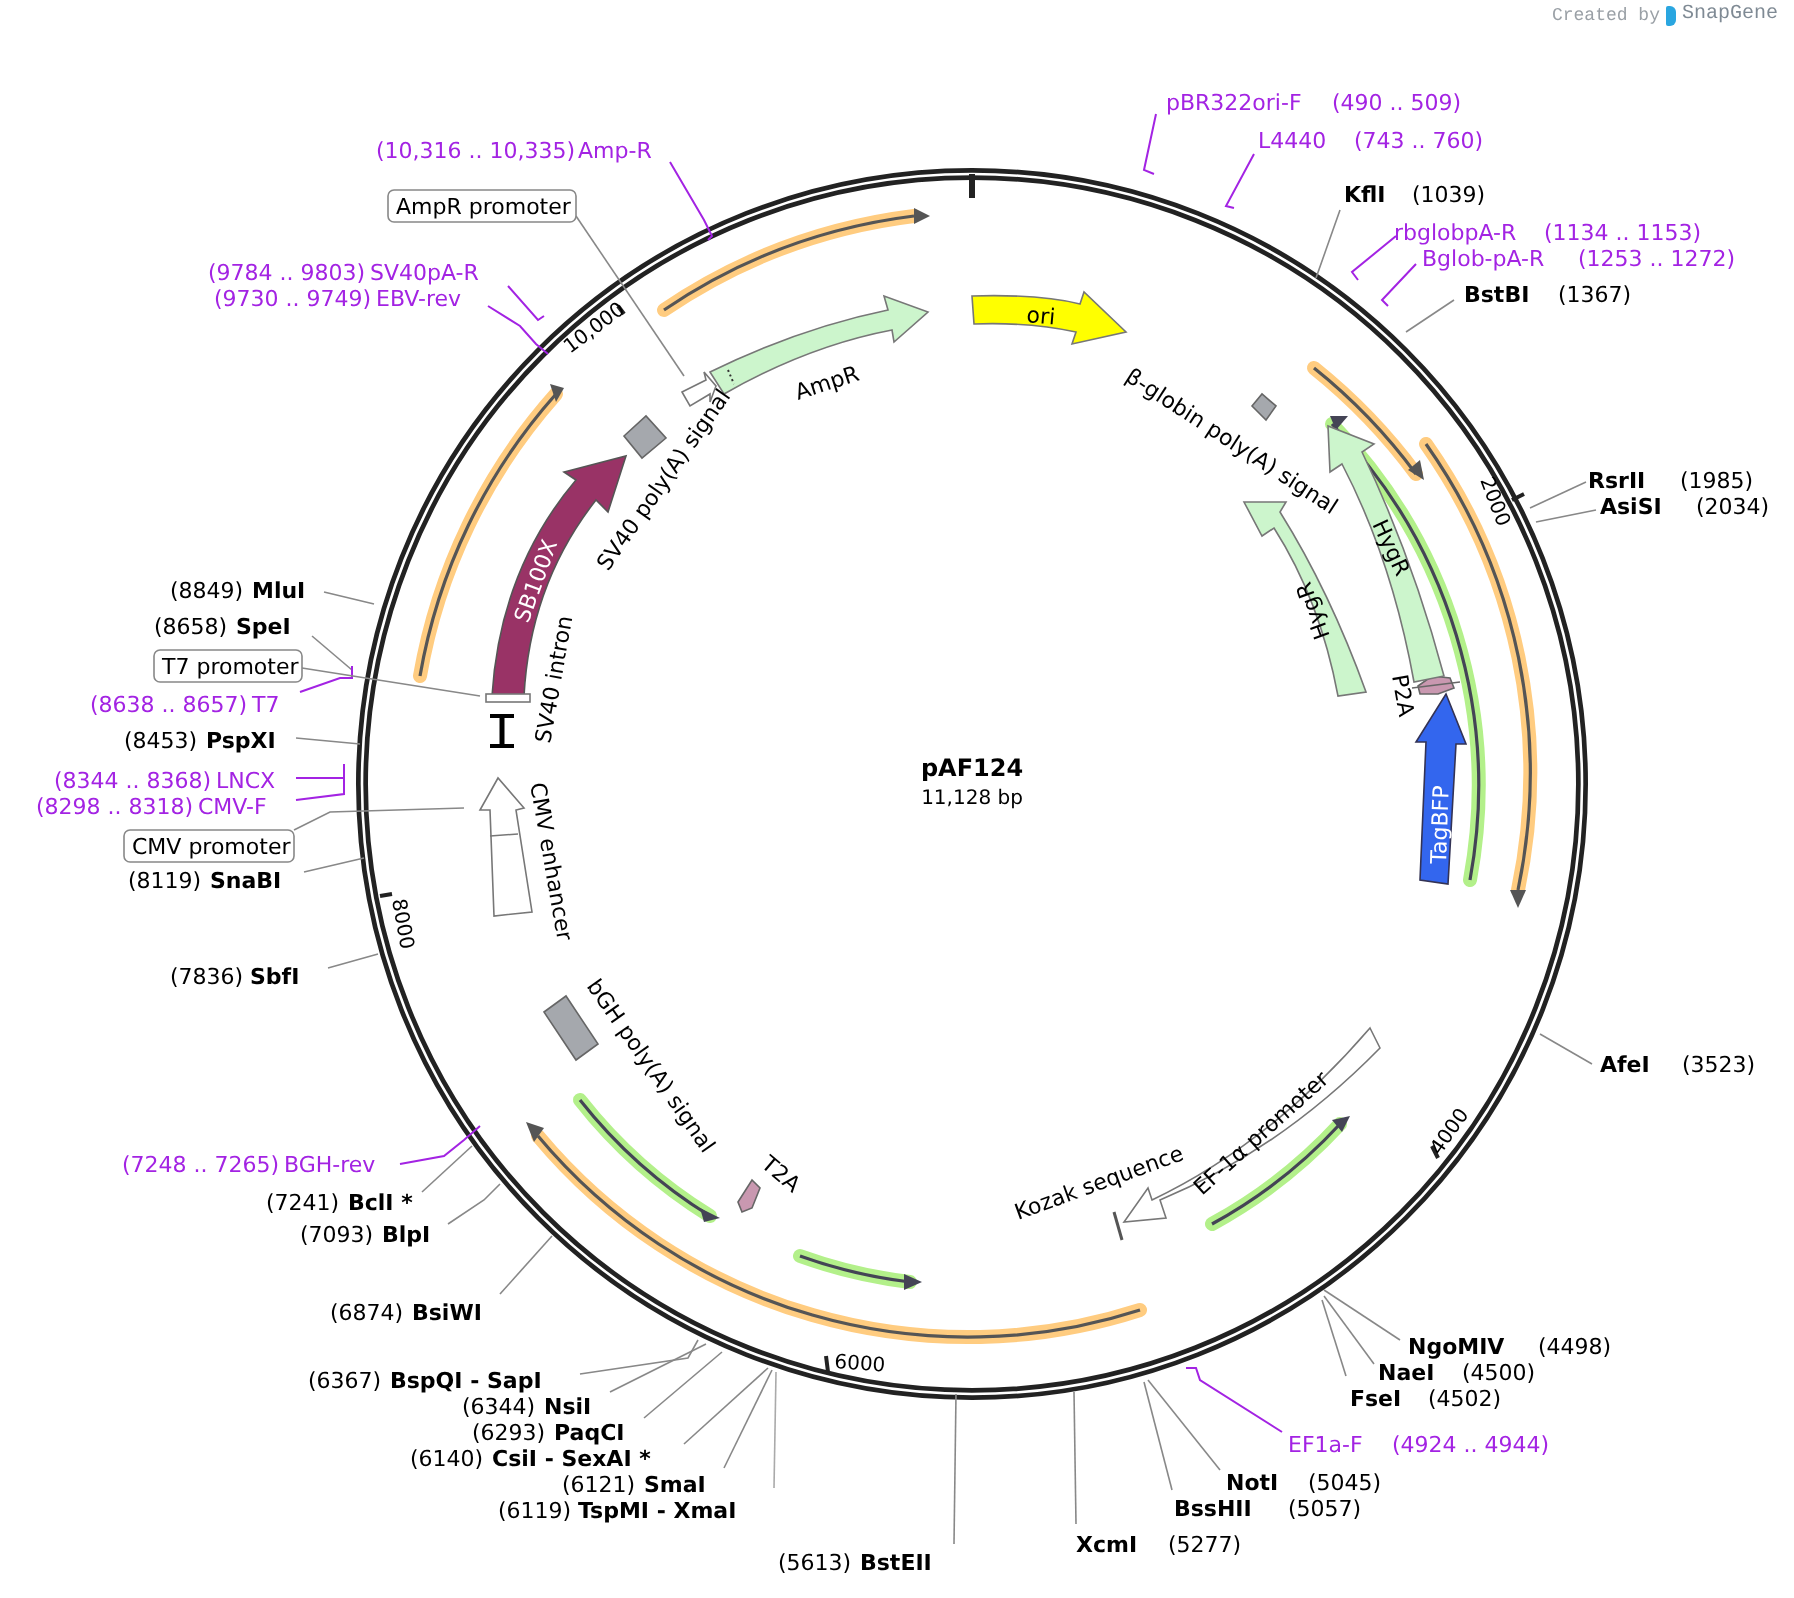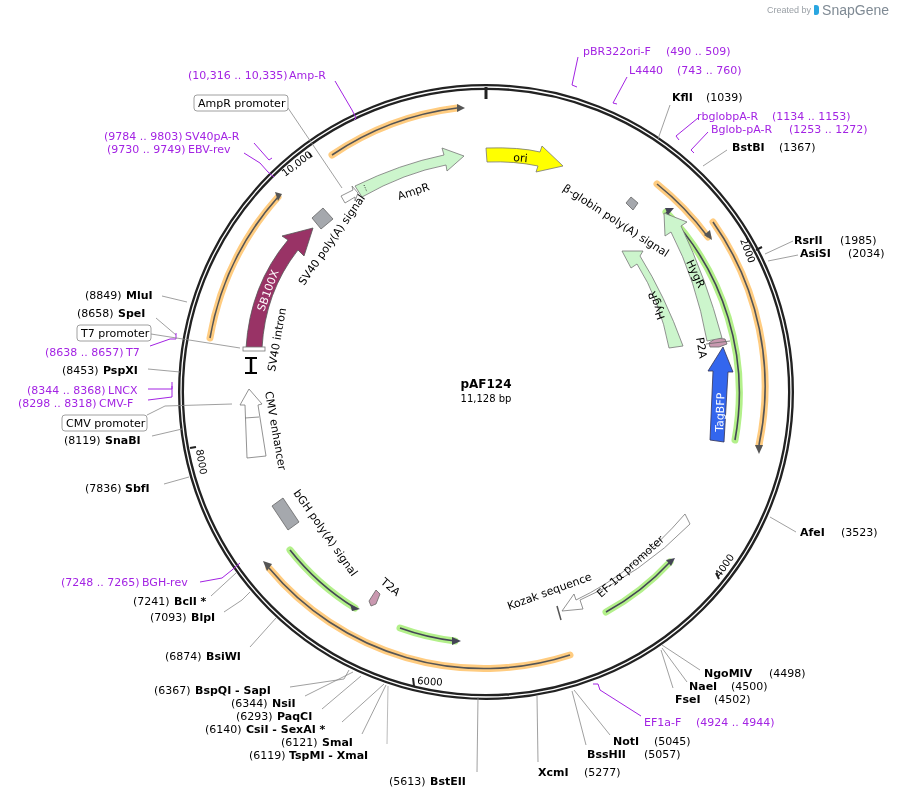--- a/index.html
+++ b/index.html
@@ -1,21 +1,21 @@
 <!DOCTYPE html>
 <html><head>
 <meta charset="utf-8">
 <style>
   html, body { margin:0; padding:0; background:#ffffff; }
   body { width:897px; height:799px; position:relative; overflow:hidden;
          font-family:"DejaVu Sans", "Liberation Sans", sans-serif; }
   #map { position:absolute; left:0; top:0; }
   .credit { position:absolute; right:8px; top:2px; font-size:9px; color:#9aa0a6;
-            font-family:Liberation Sans, sans-serif; display:flex; align-items:center; gap:3px; }
-  .credit .brand { font-size:14px; color:#7f8a94; }
+            font-family:Liberation Mono, monospace; display:flex; align-items:center; gap:3px; }
+  .credit .brand { font-size:10px; color:#7f8a94; }
   .credit .logo { display:inline-block; width:5px; height:10px; background:#2aa6e0; border-radius:1px 3px 3px 1px; }
   svg text { font-family:"DejaVu Sans", "Liberation Sans", sans-serif; }
   .site-name { font-weight:bold; font-size:11px; fill:#000; }
   .site-pos  { font-size:11px; fill:#000; }
   .primer    { font-size:11px; fill:#a323e3; }
   .feat-lbl  { font-size:11px; fill:#000; }
   .tick-lbl  { font-size:10px; fill:#000; }
 </style>
 </head>
 <body>

